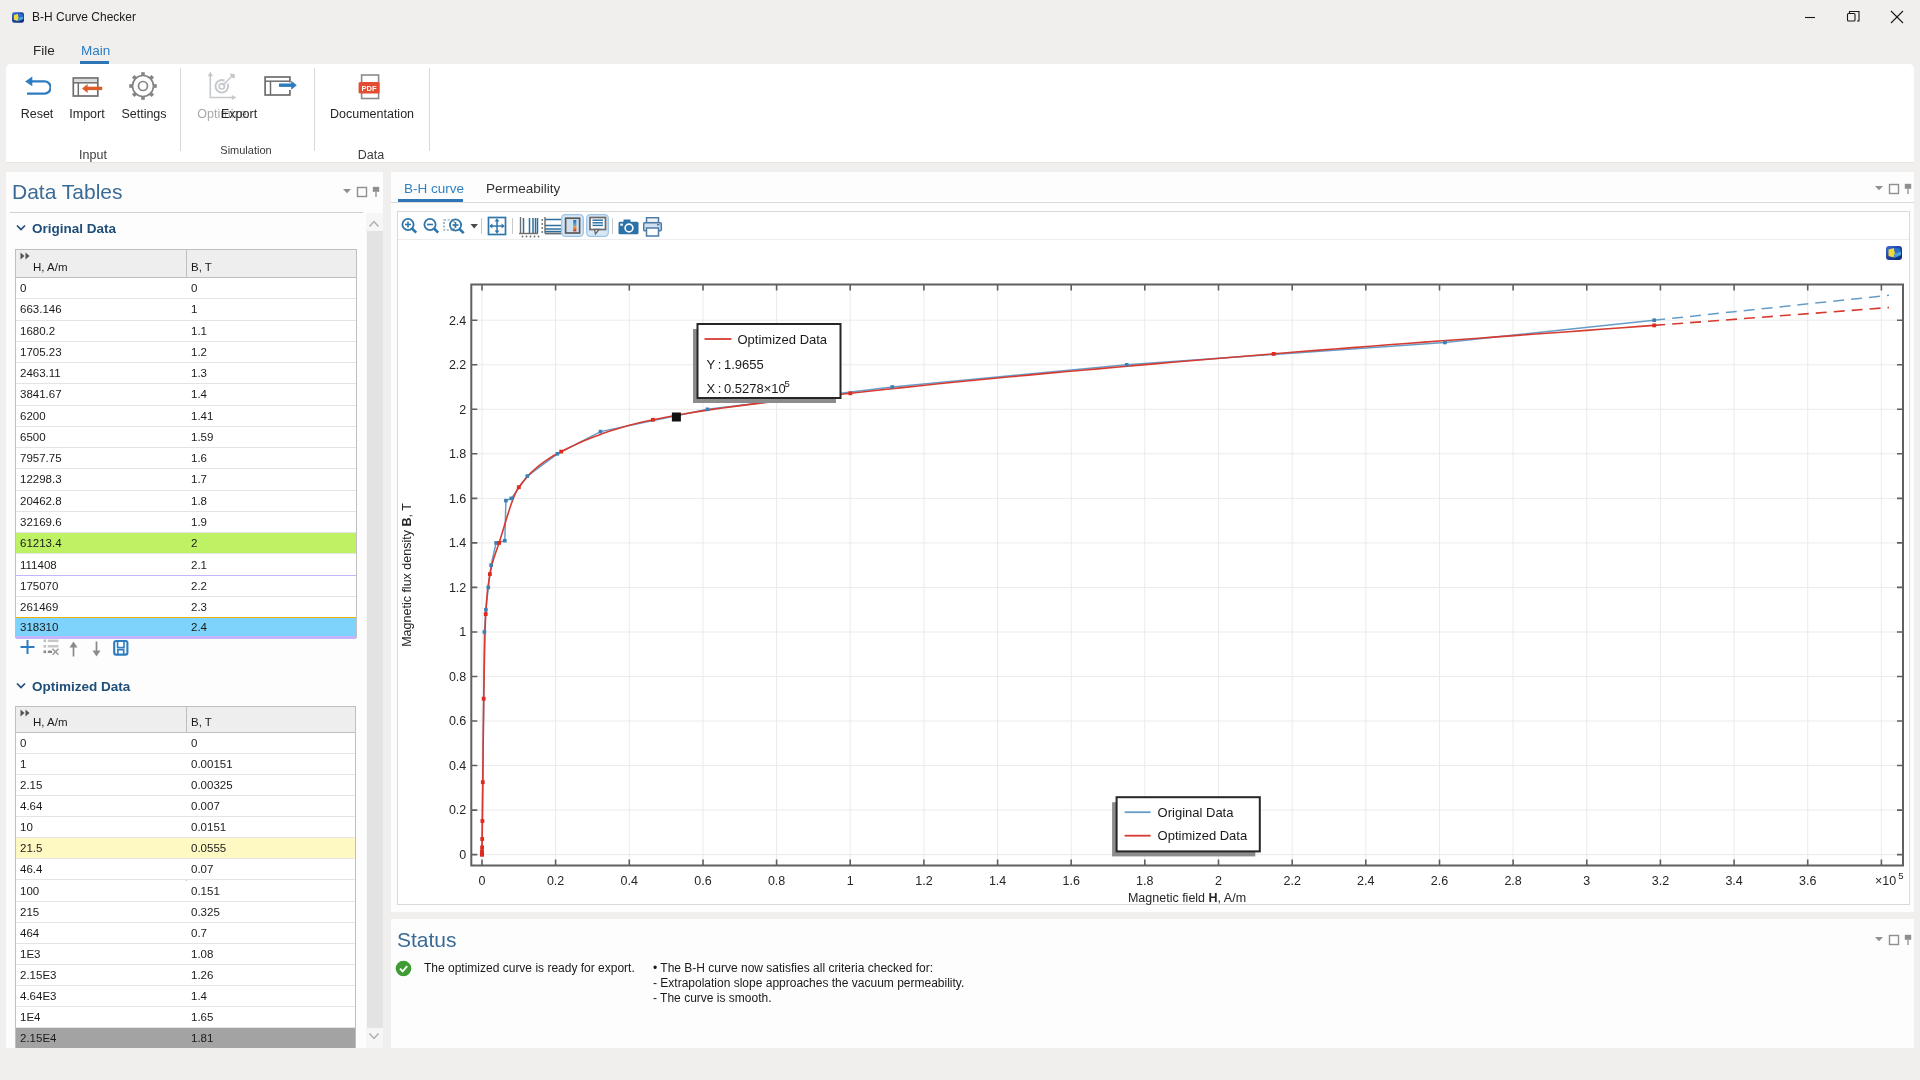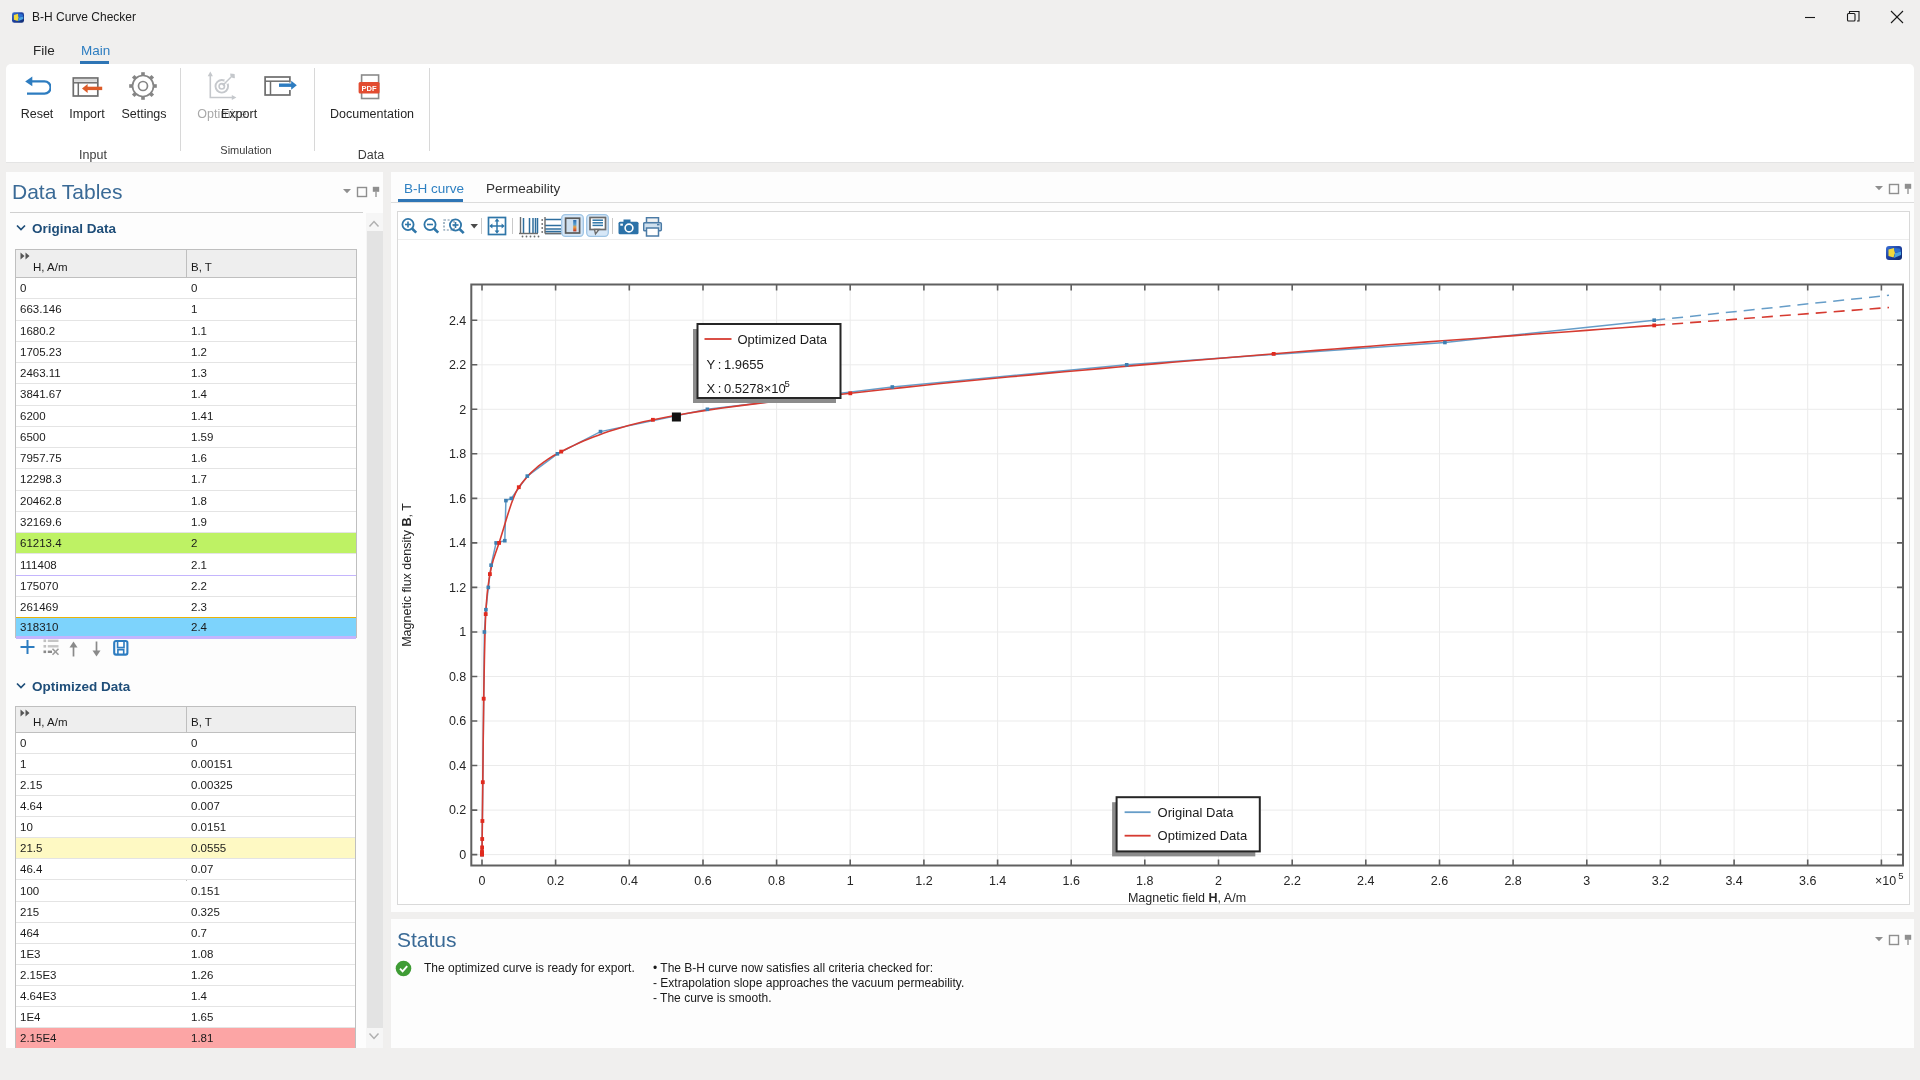--- a/index.html
+++ b/index.html
@@ -278,21 +278,21 @@
       <span style="position:absolute;left:175px;top:50%;transform:translateY(-50%);font-size:11.5px;color:#1a1a1a">1.26</span>
     </div>
     <div style="position:absolute;left:0;top:278.8px;width:100%;height:21.07px;border-bottom:1px solid #e4e4e4;box-sizing:border-box;background:#fff">
       <span style="position:absolute;left:4px;top:50%;transform:translateY(-50%);font-size:11.5px;color:#1a1a1a">4.64E3</span>
       <span style="position:absolute;left:175px;top:50%;transform:translateY(-50%);font-size:11.5px;color:#1a1a1a">1.4</span>
     </div>
     <div style="position:absolute;left:0;top:299.9px;width:100%;height:21.07px;border-bottom:1px solid #e4e4e4;box-sizing:border-box;background:#fff">
       <span style="position:absolute;left:4px;top:50%;transform:translateY(-50%);font-size:11.5px;color:#1a1a1a">1E4</span>
       <span style="position:absolute;left:175px;top:50%;transform:translateY(-50%);font-size:11.5px;color:#1a1a1a">1.65</span>
     </div>
-    <div style="position:absolute;left:0;top:321.0px;width:100%;height:21.07px;border-bottom:1px solid #e4e4e4;box-sizing:border-box;background:#fca5a5">
+    <div style="position:absolute;left:0;top:321.0px;width:100%;height:21.07px;border-bottom:1px solid #e4e4e4;box-sizing:border-box;background:#a3a3a3">
       <span style="position:absolute;left:4px;top:50%;transform:translateY(-50%);font-size:11.5px;color:#1a1a1a">2.15E4</span>
       <span style="position:absolute;left:175px;top:50%;transform:translateY(-50%);font-size:11.5px;color:#1a1a1a">1.81</span>
     </div>
   </div>
 <div class="abs" style="left:0px;top:1048px;width:1920px;height:32px;background:#f0efee"></div>
 <div class="abs" style="left:391px;top:172px;width:1523px;height:740px;background:#fdfdfd"></div>
 <div class="abs" style="left:404px;top:181px;font-size:13.5px;color:#2f81c2">B-H curve</div>
 <div class="abs" style="left:486px;top:181px;font-size:13.5px;color:#333">Permeability</div>
 <div class="abs" style="left:391px;top:202px;width:1523px;height:1px;background:#dcdcdc"></div>
 <div class="abs" style="left:398px;top:199px;width:65px;height:3px;background:#2e75b5"></div>

